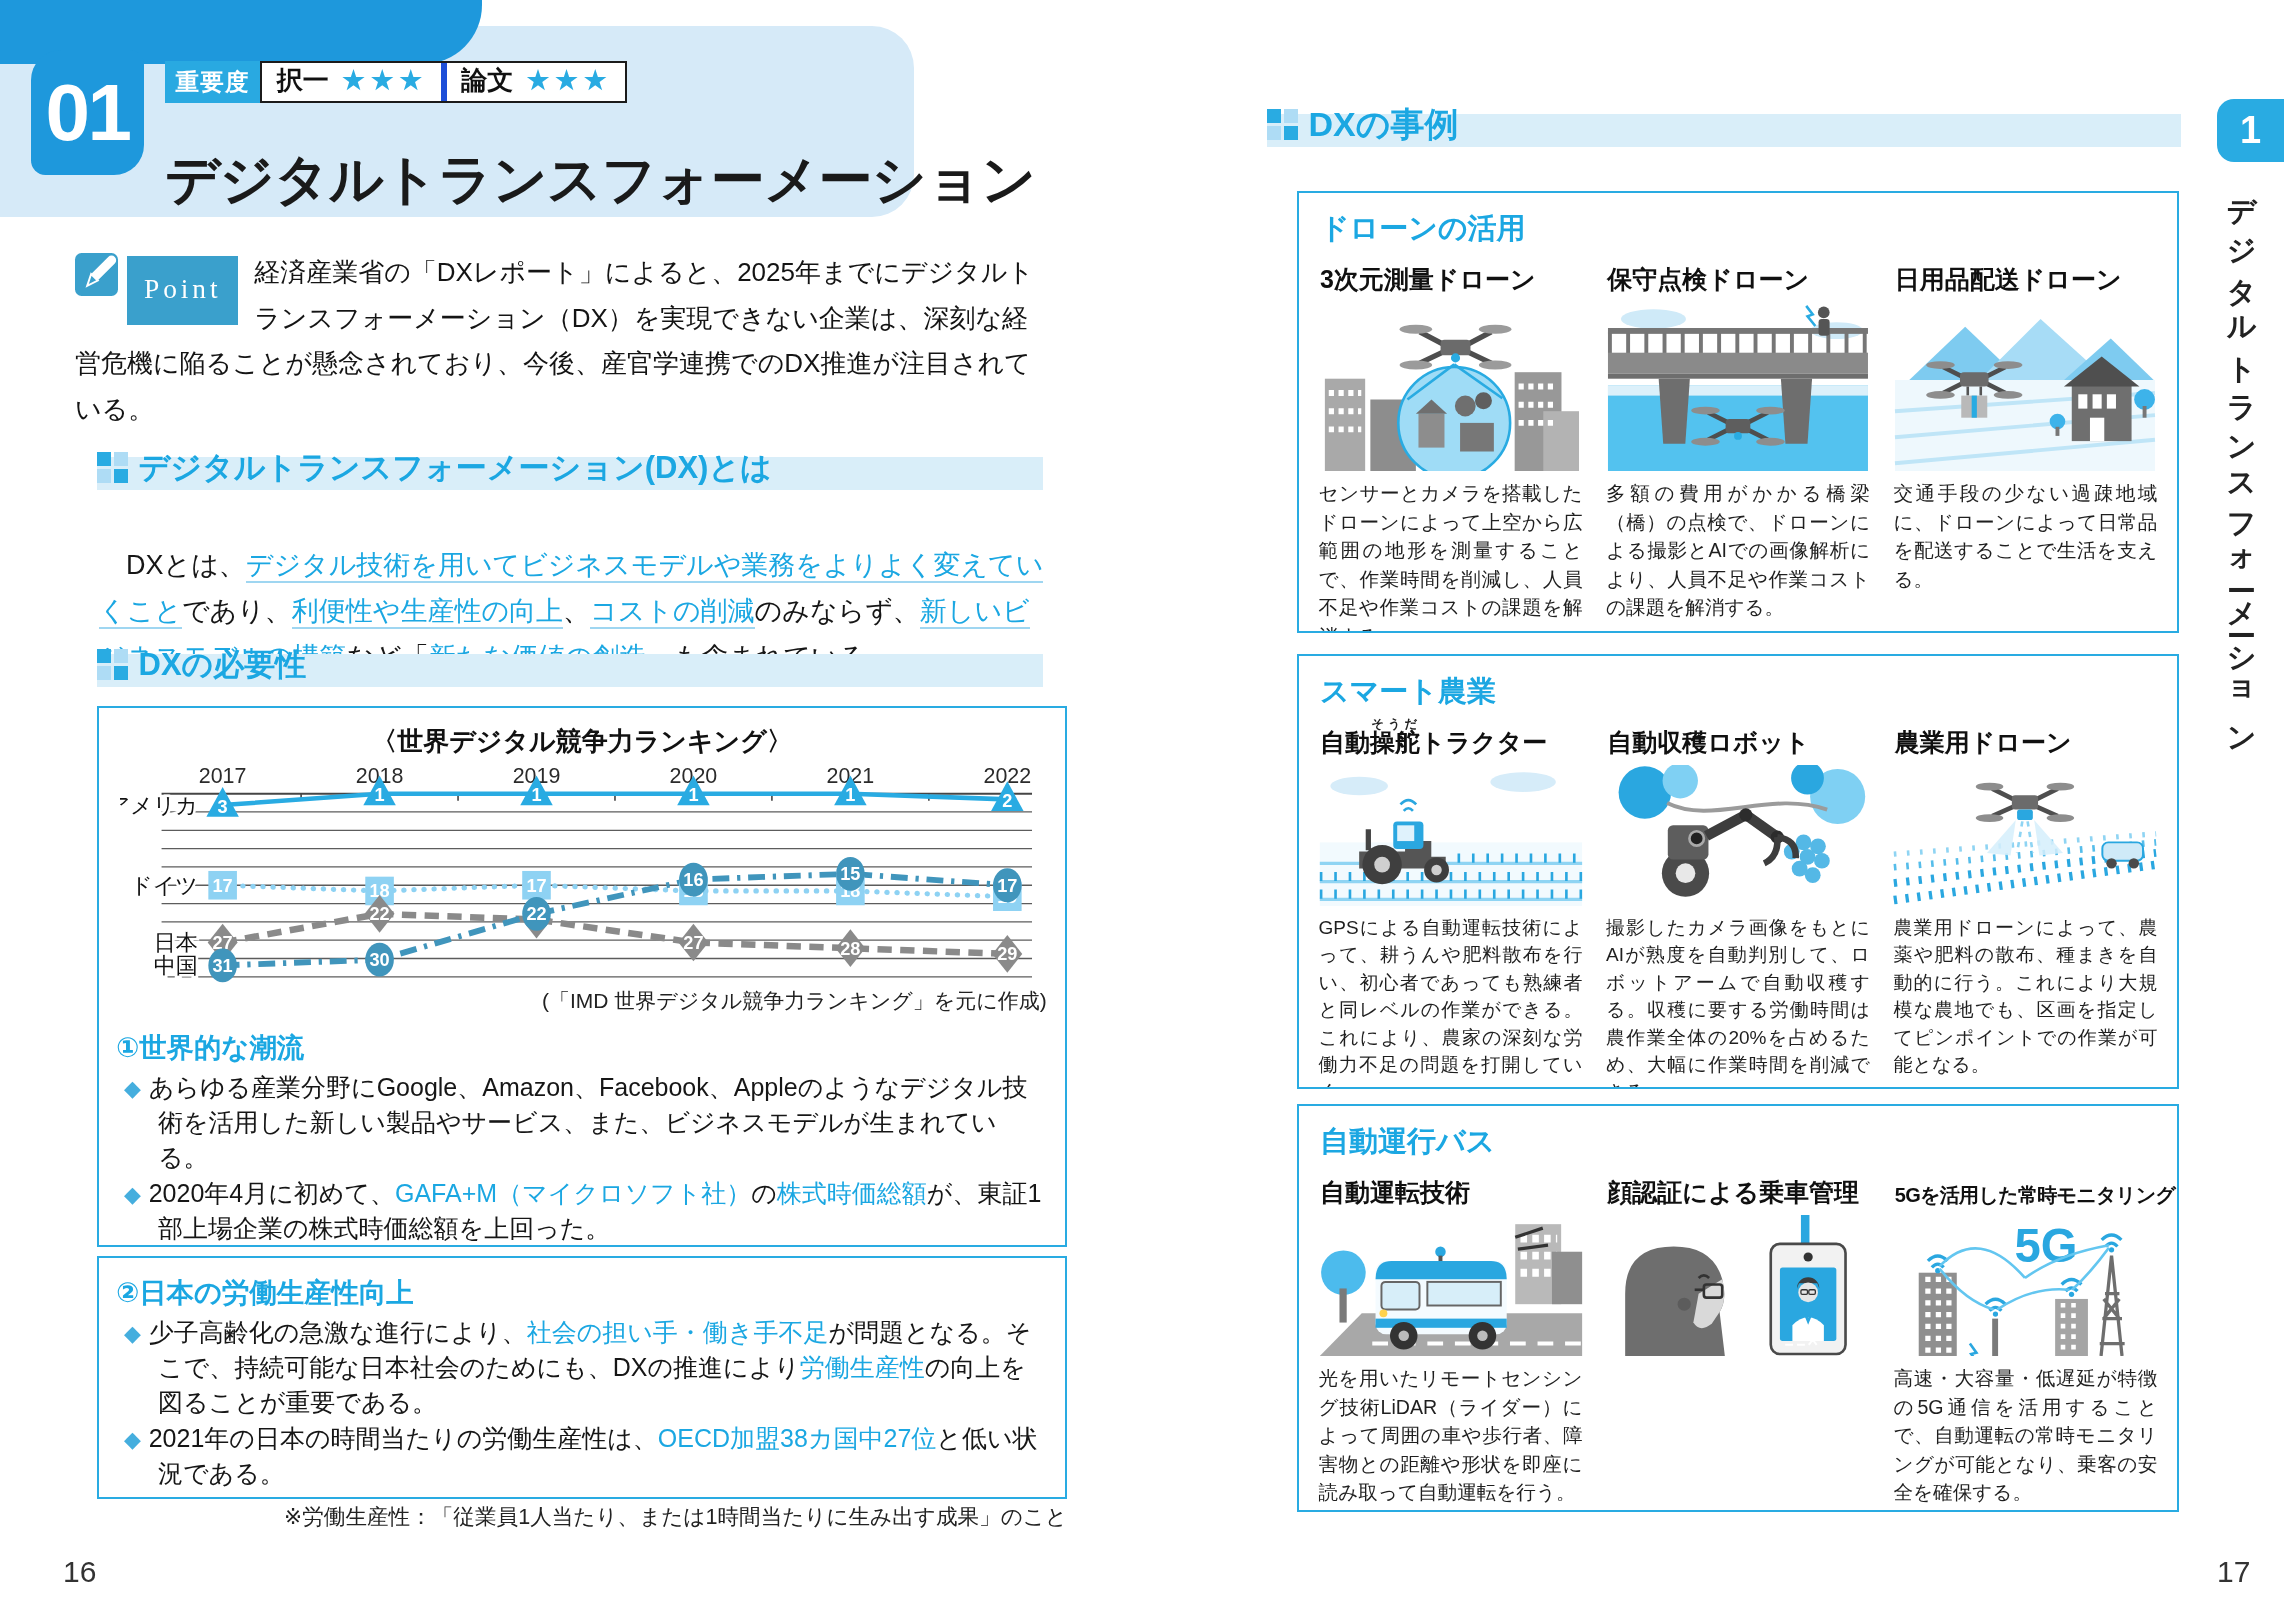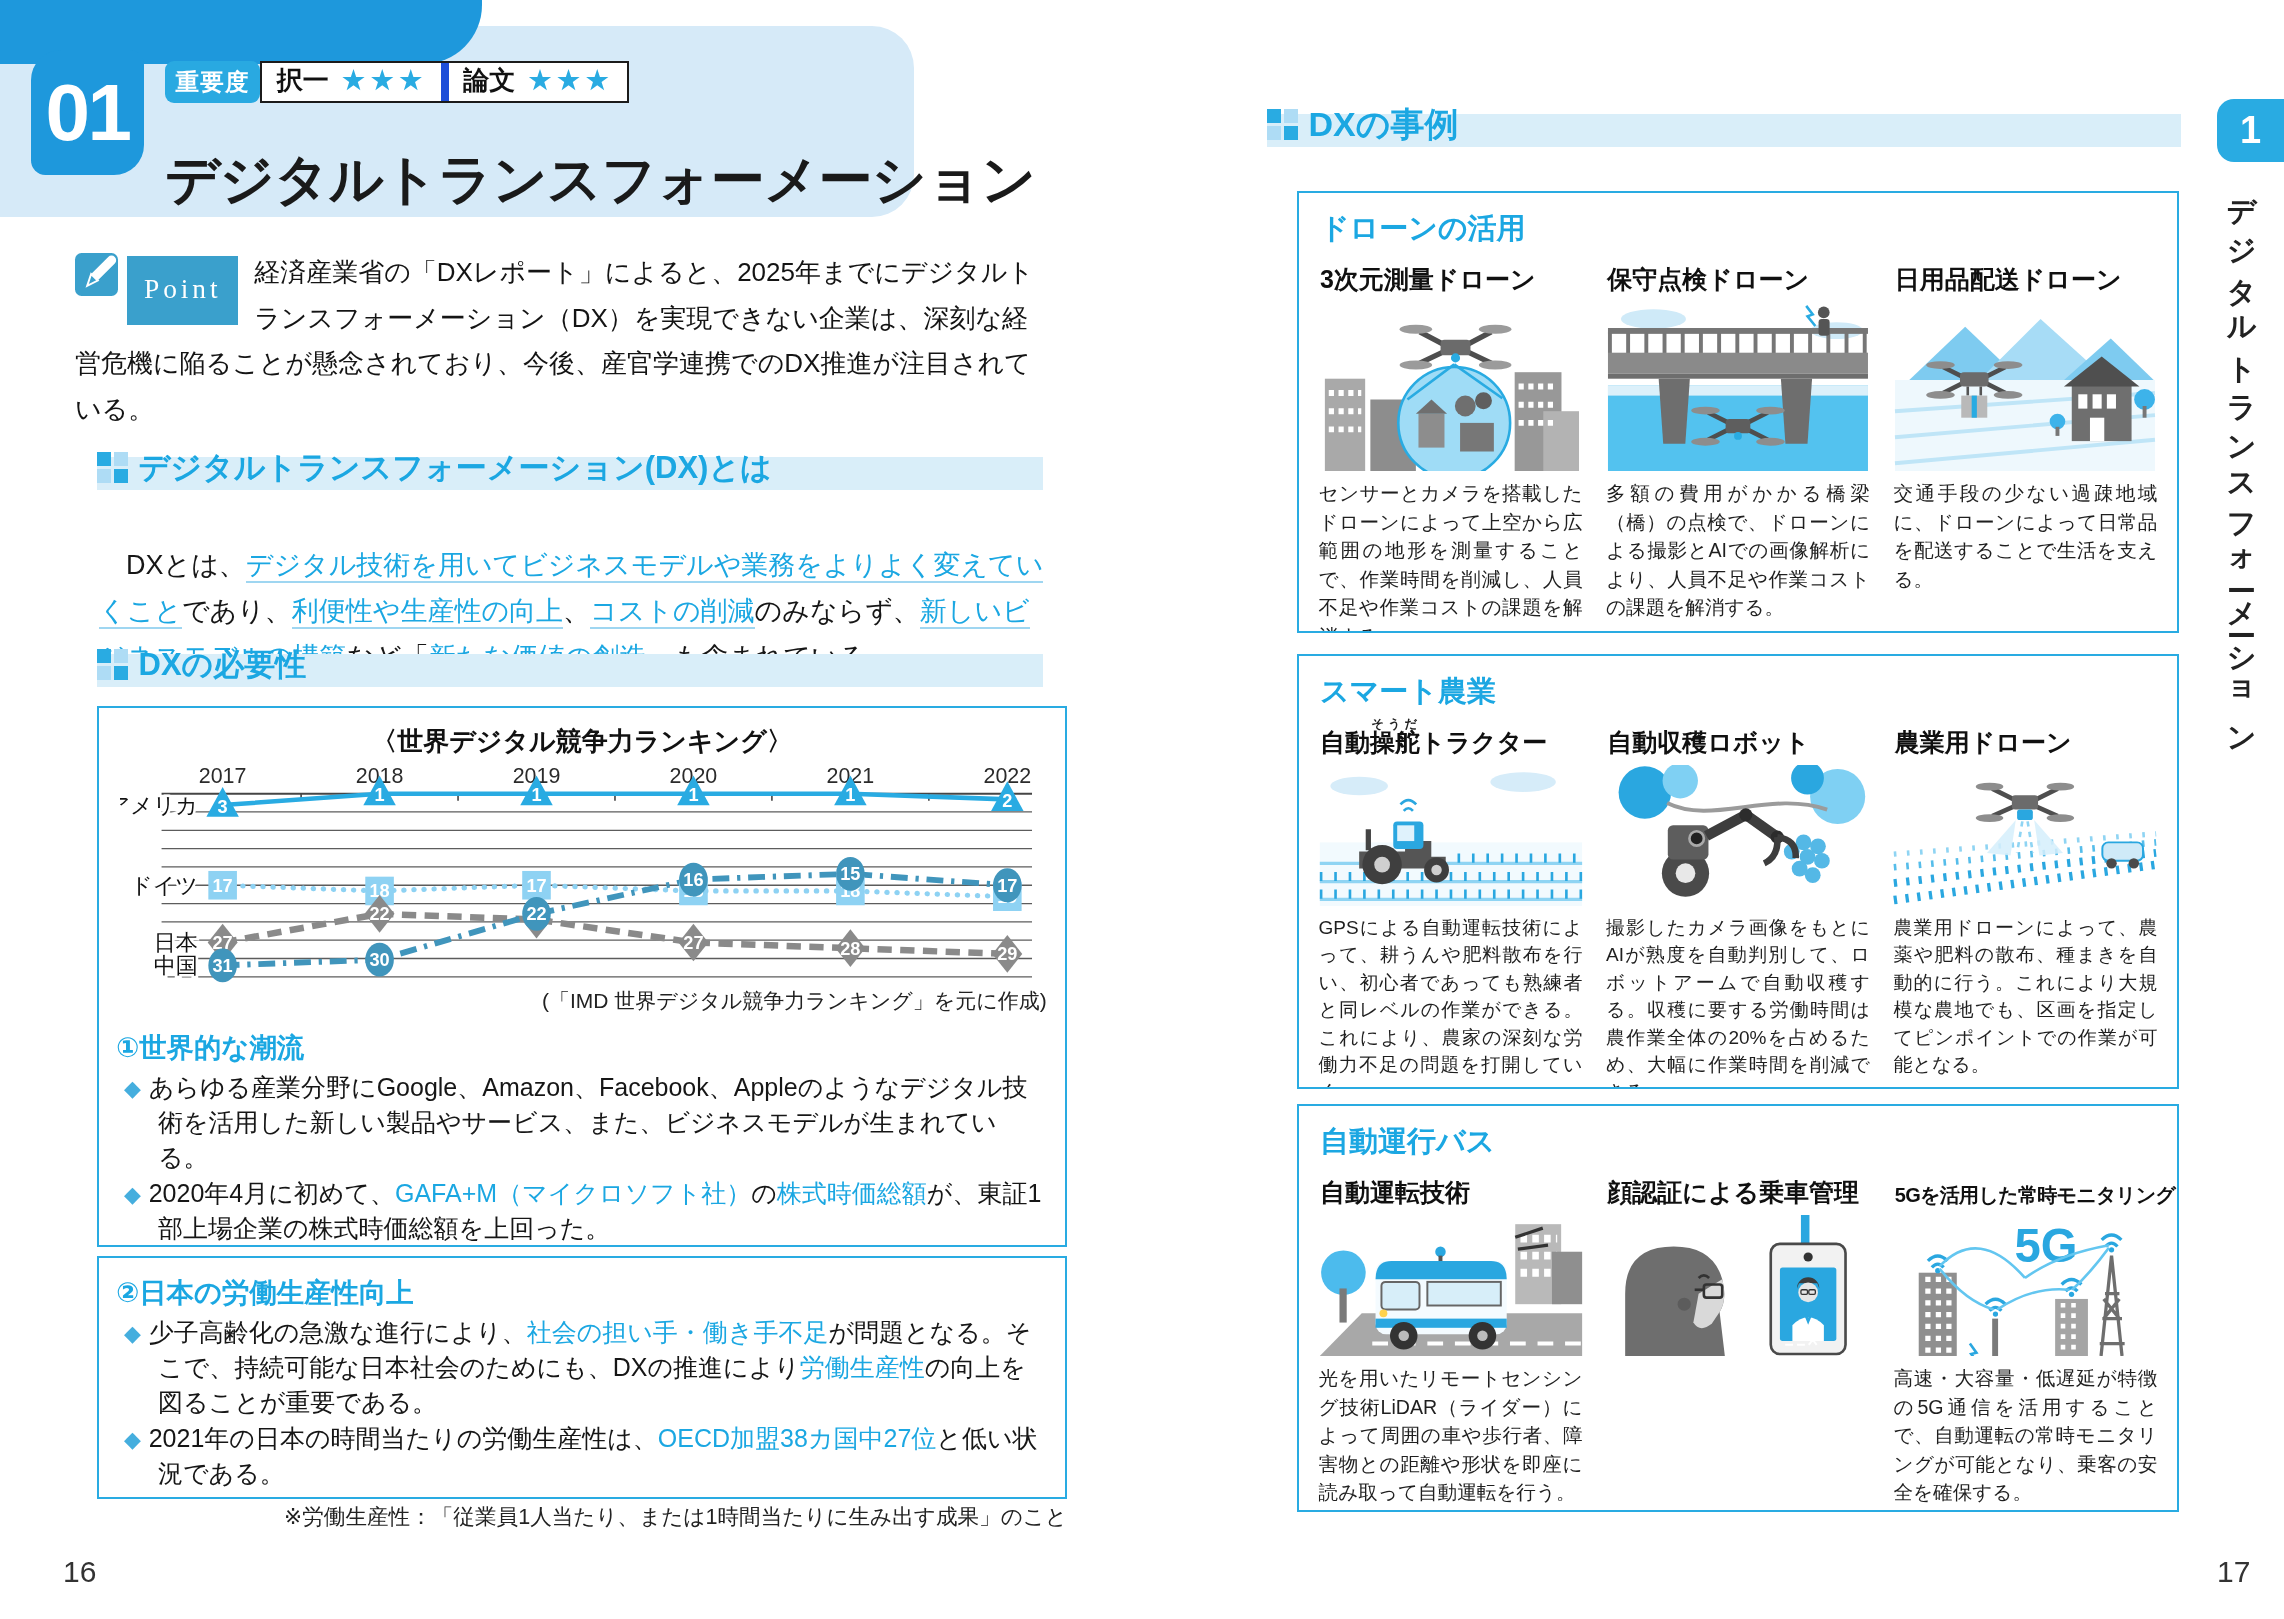--- a/index.html
+++ b/index.html
@@ -5,24 +5,24 @@
   html,body{margin:0;padding:0;background:#ffffff;}
   body{font-family:"Liberation Sans","DejaVu Sans",sans-serif;color:#1c1c1c;}
   .spread{position:relative;width:2284px;height:1619px;background:#fff;overflow:hidden;}
 
   
   .light-panel{position:absolute;left:0;top:26px;width:914px;height:191px;background:#d6eaf8;border-radius:0 42px 42px 0;}
   .top-dark{position:absolute;left:0;top:0;width:482px;height:64px;background:#1e98dc;border-radius:0 0 59px 0;}
   .lesson-badge{position:absolute;left:31px;top:50px;width:113px;height:125px;background:#1e98dc;border-radius:30px 14.4px 30px 14.4px;display:flex;align-items:center;justify-content:center;}
   .lesson-badge span{color:#fff;font-size:80px;font-weight:700;letter-spacing:-2.6px;}
   .imp-row{position:absolute;left:165px;top:61px;height:42px;display:flex;align-items:stretch;}
-  .imp-label{background:#29a9e1;color:#fff;font-size:23.5px;font-weight:700;display:flex;align-items:center;padding:0 10.5px;letter-spacing:1.3px;border-radius:9px;}
+  .imp-label{background:#29a9e1;color:#fff;font-size:23.5px;font-weight:700;display:flex;align-items:center;padding:0 10.5px;letter-spacing:1.3px;}
   .imp-box{display:flex;border:2px solid #1b1b1b;background:#fff;}
   .imp-cell{display:flex;gap:11.8px;padding:0 14.4px;font-size:26px;font-weight:700;color:#111;}
-  .imp-cell + .imp-cell{border-left:8px solid #1d4ed8;}
+  .imp-cell + .imp-cell{border-left:6px solid #1d4ed8;}
   .stars{color:#29abe2;font-size:29px;letter-spacing:2.6px;}
   .main-title{position:absolute;left:165px;top:112px;width:889px;font-size:54px;font-weight:900;color:#1a1a1a;letter-spacing:-0.7px;line-height:1.15;}
 
   
   .point-wrap{position:absolute;left:75px;top:250px;width:975px;font-size:26px;line-height:1.75;color:#141414;}
   .point-badge{float:left;display:inline-flex;align-items:flex-start;gap:9.1px;margin:2.6px 15.7px 0 0;height:43px;}
   .point-icon{width:43px;height:43px;background:#3aa0cc;border-radius:6.5px;position:relative;flex:0 0 auto;}
   .point-icon svg{position:absolute;left:2.6px;top:-3.9px;width:46px;height:46px;}
   .point-label{background:#3aa0cc;color:#fff;font-family:"Liberation Serif","DejaVu Serif",serif;font-size:27.4px;letter-spacing:3.9px;height:37px;margin-top:3.3px;display:flex;align-items:center;padding:16px 17px;}
 

